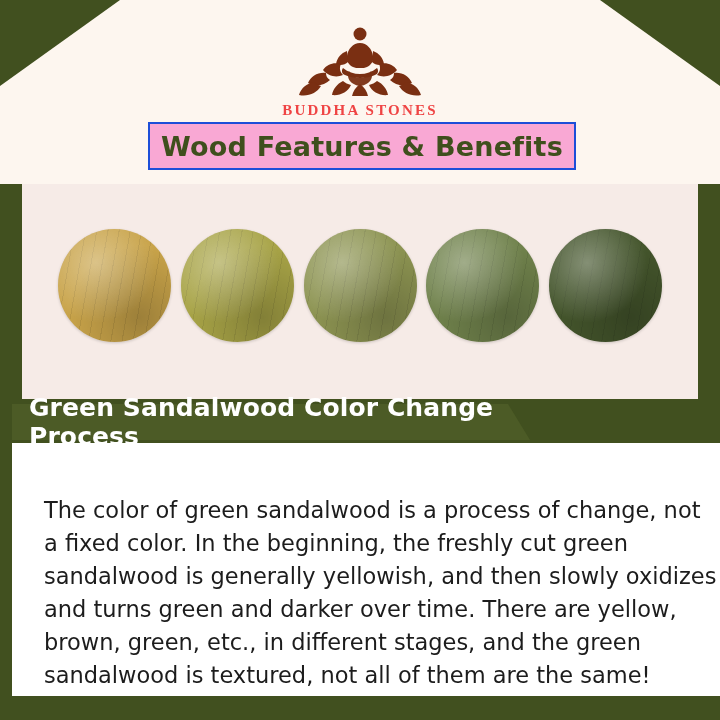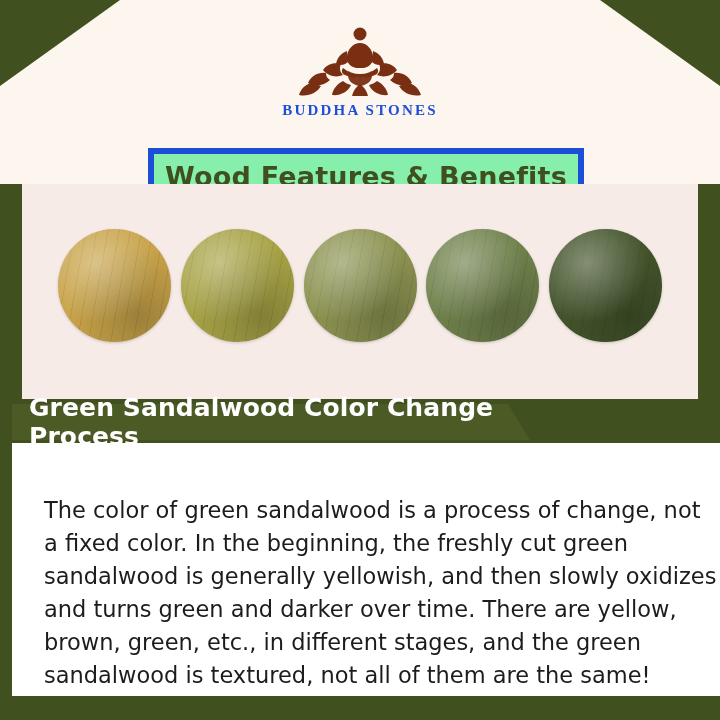--- a/index.html
+++ b/index.html
@@ -52,33 +52,33 @@
     text-align: center;
   }
   .logo-mark {
     display: block;
     margin: 0 auto;
   }
   .brand-name {
     margin-top: 4px;
     font-size: 15px;
     letter-spacing: 2.2px;
-    color: #1d4ed8;
+    color: #ef4444;
     font-weight: bold;
     font-family: "Liberation Serif", serif;
   }
 
   .title-bar {
     position: absolute;
     left: 148px;
-    top: 148px;
+    top: 122px;
     width: 424px;
     height: 44px;
-    background: #86efac;
-    border: 6px solid #1d4ed8;
+    background: #f9a8d4;
+    border: 2px solid #1d4ed8;
     display: flex;
     align-items: center;
     justify-content: center;
   }
   .title-bar .title-text {
     font-size: 27px;
     font-weight: bold;
     color: #3f4f1d;
     letter-spacing: 0.2px;
     font-family: "DejaVu Sans", sans-serif;

